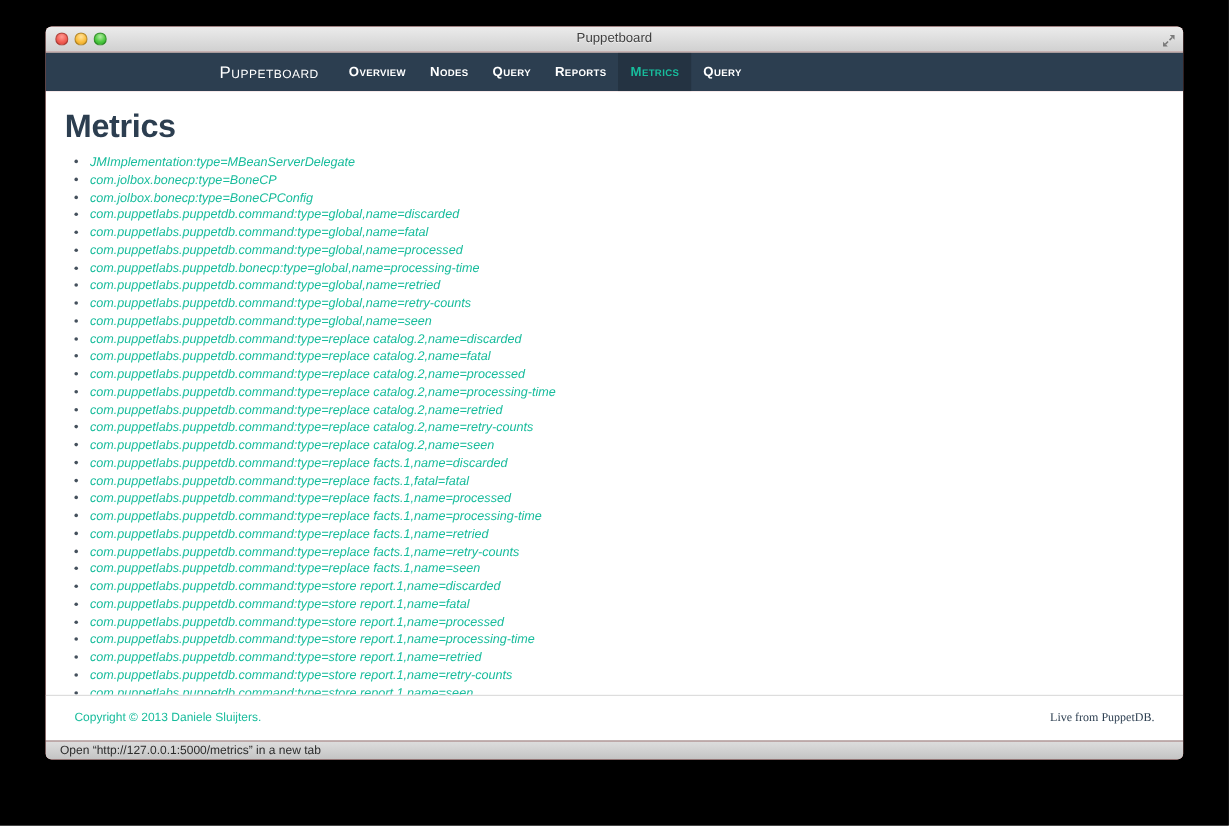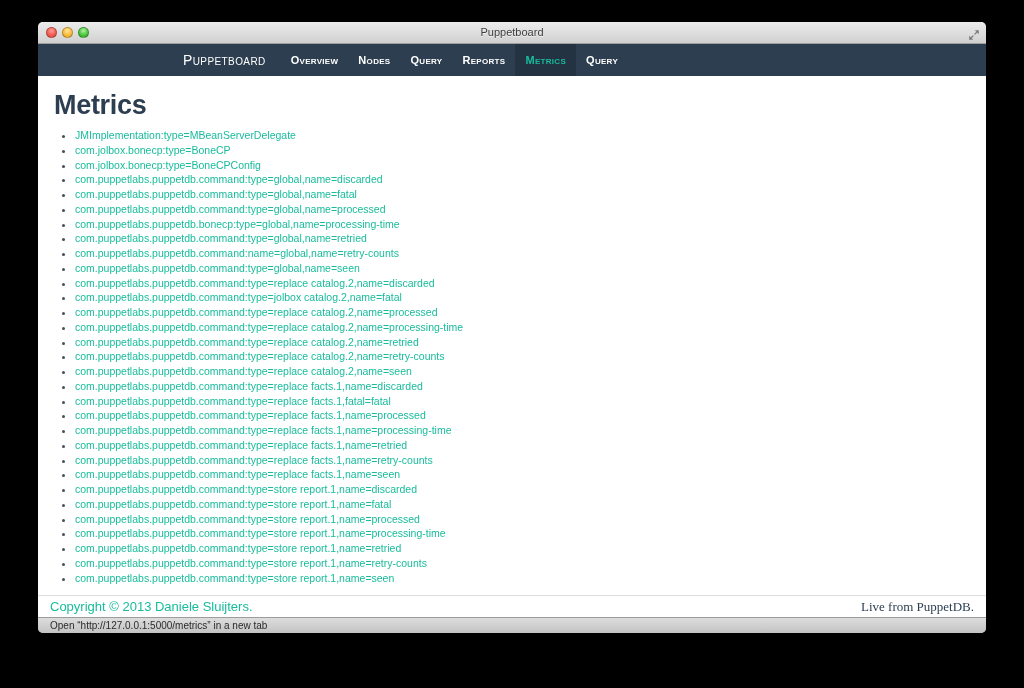--- a/index.html
+++ b/index.html
@@ -56,27 +56,27 @@
 
   
   .content { flex:1; background:#fff; display:flex; flex-direction:column; overflow:hidden; }
   .main { flex:1; padding:0 16px; overflow:hidden; }
   h1.page-title {
     margin:12px 0 6px; font-size:27px; line-height:34px;
     font-weight:bold; color:#2c3e50; letter-spacing:-.3px;
   }
   ul.metrics-list { margin:0; padding-left:21px; list-style:disc; }
   ul.metrics-list li { font-size:10.5px; line-height:14.75px; color:#44505c; }
-  ul.metrics-list a { color:#18bc9c; text-decoration:none; }
+  ul.metrics-list a { color:#18bc9c; text-decoration:none;font-style:italic; }
 
   
   .footer {
-    flex:none; height:22px; border-top:1px solid #ddd;
+    flex:none; height:38px; border-top:1px solid #ddd;
     display:flex; align-items:center; justify-content:space-between;
-    padding:0 12px; font-size:13px; background:#fff;
+    padding:0 24px; font-size:10px; background:#fff;
   }
   .footer a.copyright { color:#18bc9c; text-decoration:none; }
   .footer .live { color:#2c3e50;font-family:Liberation Serif, serif; }
 
   
   .statusbar {
     flex:none; height:16px;
     background:linear-gradient(#dddddd,#c3c3c3);
     border-top:1px solid #9c9c9c;
     font-size:10px; line-height:15px; padding:0 12px; color:#2b2b2b;
@@ -145,33 +145,33 @@
 
             <li>
               <a href="#">com.puppetlabs.puppetdb.bonecp:type=global,name=processing-time</a>
             </li>
 
             <li>
               <a href="#">com.puppetlabs.puppetdb.command:type=global,name=retried</a>
             </li>
 
             <li>
-              <a href="#">com.puppetlabs.puppetdb.command:name=global,name=retry-counts</a>
+              <a href="#">com.puppetlabs.puppetdb.command:type=global,name=retry-counts</a>
             </li>
 
             <li>
               <a href="#">com.puppetlabs.puppetdb.command:type=global,name=seen</a>
             </li>
 
             <li>
               <a href="#">com.puppetlabs.puppetdb.command:type=replace catalog.2,name=discarded</a>
             </li>
 
             <li>
-              <a href="#">com.puppetlabs.puppetdb.command:type=jolbox catalog.2,name=fatal</a>
+              <a href="#">com.puppetlabs.puppetdb.command:type=replace catalog.2,name=fatal</a>
             </li>
 
             <li>
               <a href="#">com.puppetlabs.puppetdb.command:type=replace catalog.2,name=processed</a>
             </li>
 
             <li>
               <a href="#">com.puppetlabs.puppetdb.command:type=replace catalog.2,name=processing-time</a>
             </li>
 

